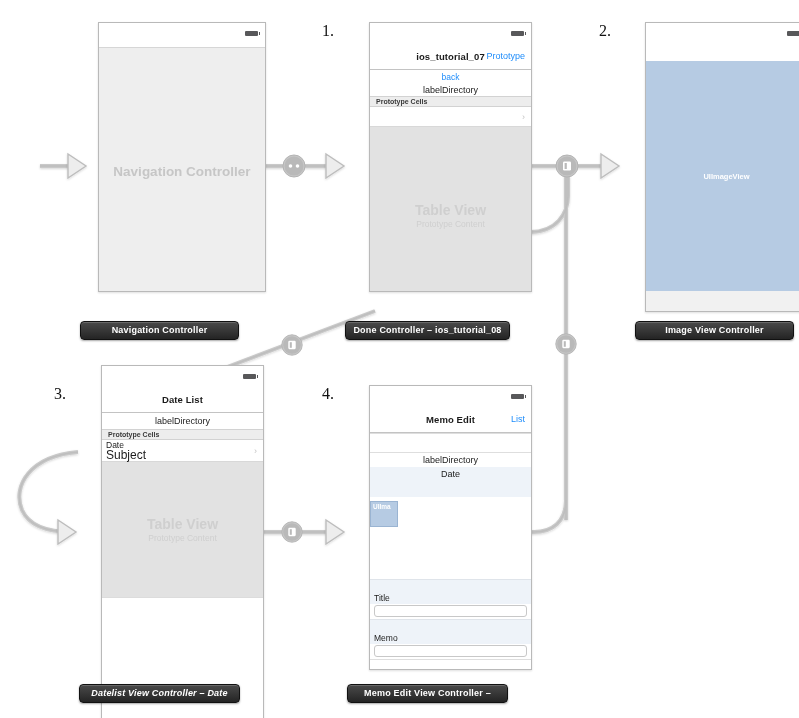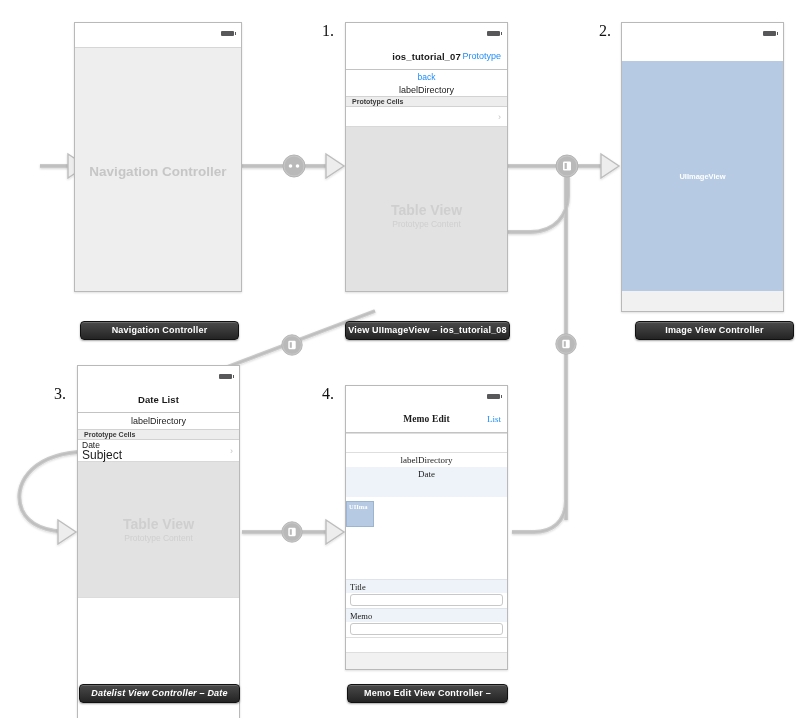--- a/index.html
+++ b/index.html
@@ -9,21 +9,21 @@
     -webkit-font-smoothing:antialiased;
   }
   #canvas{position:absolute;inset:0;width:799px;height:718px;}
   #wires{position:absolute;left:0;top:0;width:799px;height:718px;pointer-events:none;}
 
   
   .scene{
     position:absolute;background:#ffffff;
     border:1px solid #b9b9b9;
     box-shadow:0 1px 2px rgba(0,0,0,.13);
-    box-sizing:border-box;overflow:hidden;
+    box-sizing:border-box;overflow:hidden;margin-left:24px;
   }
   .statusbar{
     height:24px;background:#ffffff;position:relative;border-bottom:0;
   }
   .battery{
     position:absolute;right:7px;top:8px;width:13px;height:5px;
     background:#58585a;border-radius:1px;
   }
   .battery:after{
     content:"";position:absolute;right:-2px;top:1px;width:1.5px;height:3px;background:#58585a;
@@ -96,21 +96,21 @@
 
   
   .pale{background:#eef3f9;}
   .center-txt{text-align:center;font-size:9px;color:#1b1b1b;}
   .uiimg-chip{
     position:absolute;background:#b6cbe3;border:1px solid #9ab4d2;
     color:#ffffff;font-size:6.5px;font-weight:bold;
     padding:1px 2px;box-sizing:border-box;overflow:hidden;
   }
   .fieldlabel{
-    font-size:8.5px;color:#1b1b1b;padding:2px 0 1px 4px;background:#eef3f9;
+    font-size:8.5px;color:#1b1b1b;padding:13px 0 1px 4px;background:#eef3f9;
     border-top:1px solid #dfe4ea;
   }
   .textfield{
     margin:1px 4px 2px 4px;height:12px;background:#ffffff;
     border:1px solid #c8c8c8;border-radius:3px;box-sizing:border-box;
   }
   .hr-line{border-top:1px solid #dedede;}
 </style>
 </head>
 <body>
@@ -235,21 +235,21 @@
       <span></span>
       <span class="chevron">›</span>
     </div>
     <div class="tableview" style="height:178px;">
       <div class="tv-title">
         <span class="big">Table View</span>
         <span class="small">Prototype Content</span>
       </div>
     </div>
   </div>
-  <div class="badge" style="left:345px;top:321px;width:163px;">View UIImageView – ios_tutorial_08</div>
+  <div class="badge" style="left:345px;top:321px;width:163px;">Done Controller – ios_tutorial_08</div>
 
   <div class="scenenum" style="left:599px;top:22px;">2.</div>
 
   <div class="scene" style="left:621px;top:22px;width:163px;height:290px;">
     <div class="statusbar" style="height:38px;">
       <div class="battery"></div>
     </div>
     <div class="imageview" style="height:230px;">
       <div class="iv-label">UIImageView</div>
     </div>
@@ -278,21 +278,21 @@
         <span class="big">Table View</span>
         <span class="small">Prototype Content</span>
       </div>
     </div>
     <div class="blank" style="height:54px;border-top:1px solid #dcdcdc;"></div>
   </div>
   <div class="badge" style="left:79px;top:684px;width:159px;font-style:italic;">Datelist View Controller – Date</div>
 
   <div class="scenenum" style="left:322px;top:385px;">4.</div>
 
-  <div class="scene" style="left:345px;top:385px;width:163px;height:285px;font-family:Liberation Serif, serif;">
+  <div class="scene" style="left:345px;top:385px;width:163px;height:285px;">
     <div class="statusbar">
       <div class="battery"></div>
     </div>
     <div class="navbar">
       <div class="title">Memo Edit</div>
       <div class="right-btn">List</div>
     </div>
     <div class="blank hr-line" style="height:18px;"></div>
 
     <div class="center-txt hr-line" style="background:#fff;padding:2px 0;">labelDirectory</div>

